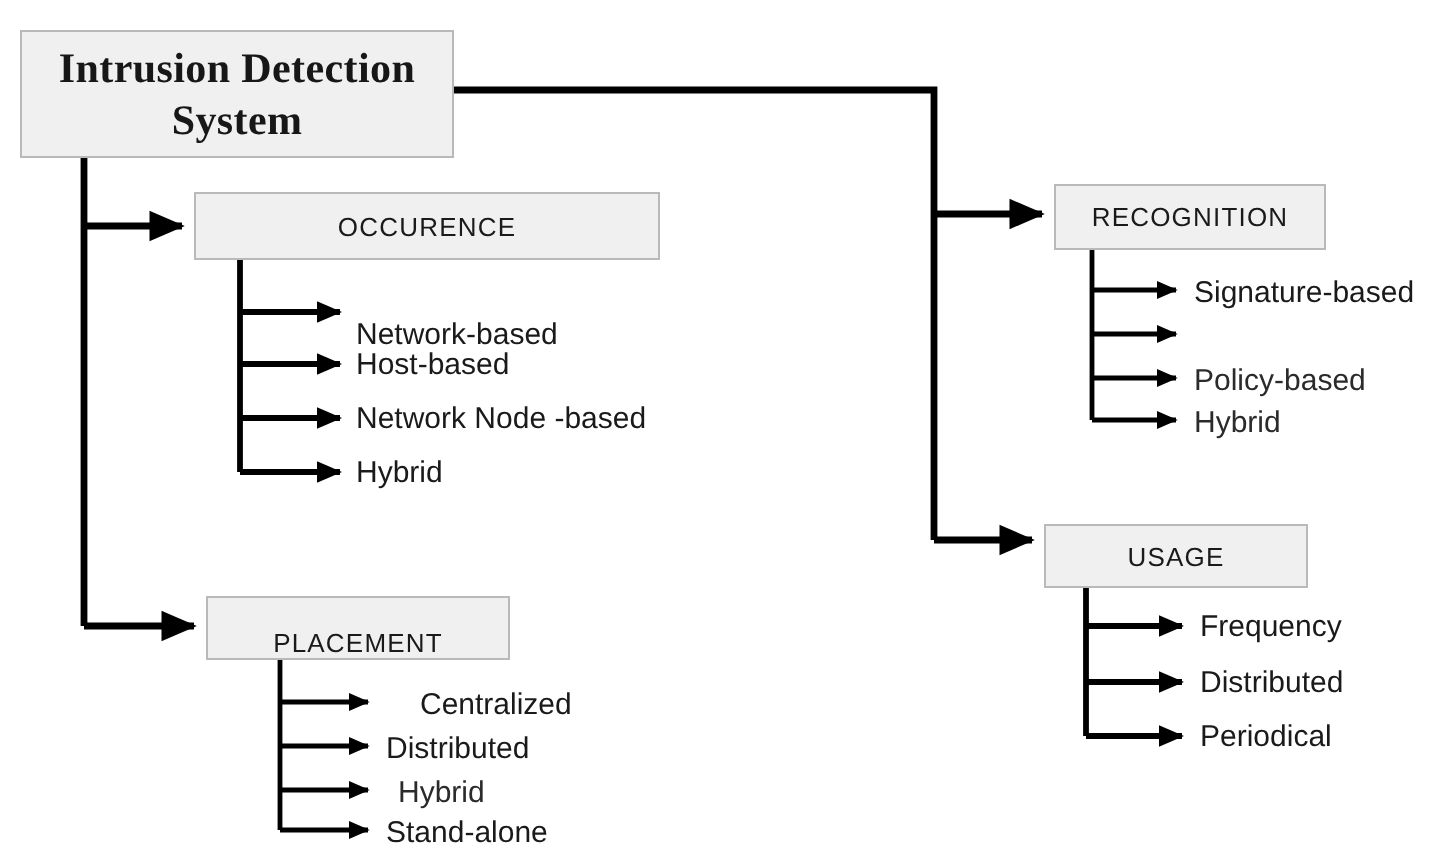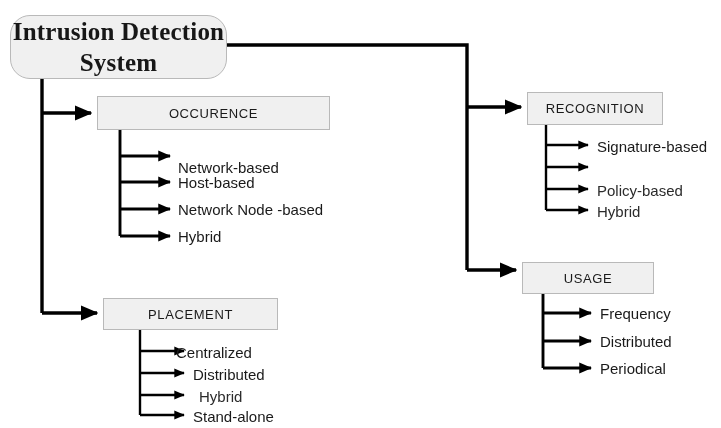--- a/index.html
+++ b/index.html
@@ -29,24 +29,23 @@
     border: 1px solid #b9b9b9;
     display: flex;
     align-items: center;
     justify-content: center;
     text-align: center;
     color: #171717;
   }
   .node-root {
     font-family: "Liberation Serif", serif;
     font-weight: bold;
-    font-size: 25px;
+    font-size: 21px;
     line-height: 1.25;
     letter-spacing: 0.2px;
-    border-radius: 20px;
   }
   .node-cat {
     font-size: 13px;
     letter-spacing: 0.6px;
     color: #1a1a1a;
   }
   .leaf {
     position: absolute;
     font-size: 15px;
     color: #1a1a1a;
@@ -124,24 +123,24 @@
   </div>
 
   <div class="node node-cat" style="left:97px; top:96px; width:233px; height:34px;">
     <span>OCCURENCE</span>
   </div>
   <div class="leaf" style="left:178px; top:160px;text-align:right;">Network-based</div>
   <div class="leaf" style="left:178px; top:175px;">Host-based</div>
   <div class="leaf" style="left:178px; top:202px;">Network Node -based</div>
   <div class="leaf" style="left:178px; top:229px;">Hybrid</div>
 
-  <div class="node node-cat" style="left:103px; top:298px; width:175px; height:32px;">
+  <div class="node node-cat" style="left:103px; top:298px; width:152px; height:32px;align-items:flex-end;">
     <span>PLACEMENT</span>
   </div>
-  <div class="leaf" style="left:176px; top:345px;text-align:right;">Centralized</div>
+  <div class="leaf" style="left:210px; top:345px;text-align:right;">Centralized</div>
   <div class="leaf" style="left:193px; top:367px;">Distributed</div>
   <div class="leaf leaf-dim" style="left:199px; top:389px;">Hybrid</div>
   <div class="leaf" style="left:193px; top:409px;">Stand-alone</div>
 
   <div class="node node-cat" style="left:527px; top:92px; width:136px; height:33px;">
     <span>RECOGNITION</span>
   </div>
   <div class="leaf" style="left:597px; top:139px;">Signature-based</div>
   <div class="leaf leaf-dim" style="left:597px; top:183px;">Policy-based</div>
   <div class="leaf leaf-dim" style="left:597px; top:204px;">Hybrid</div>

